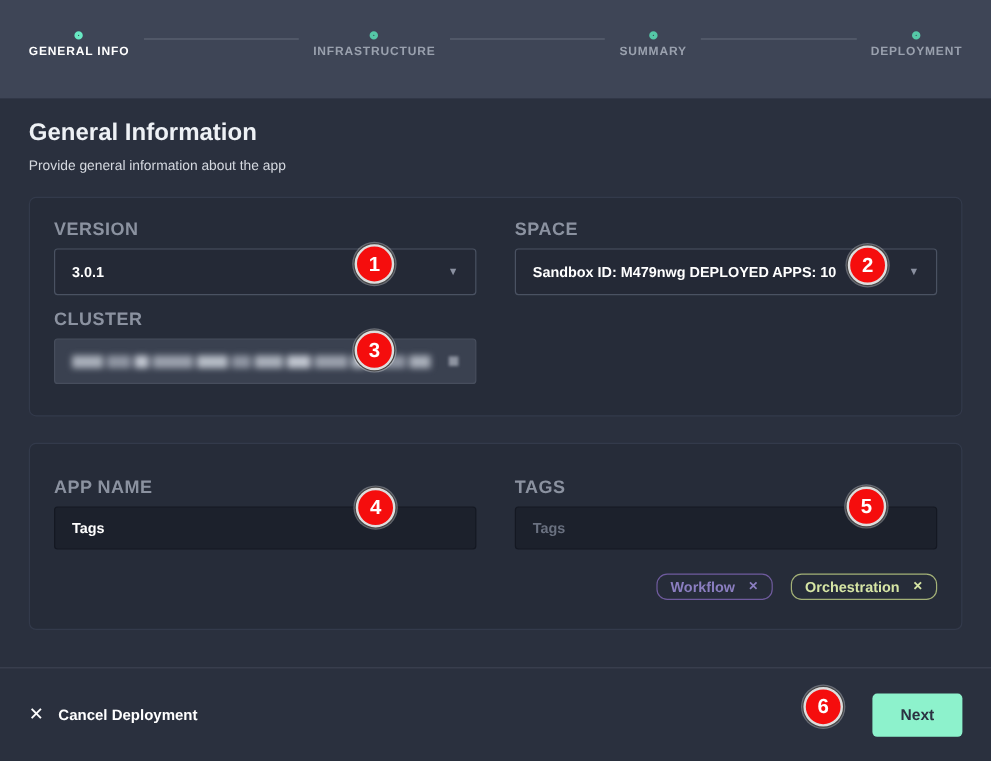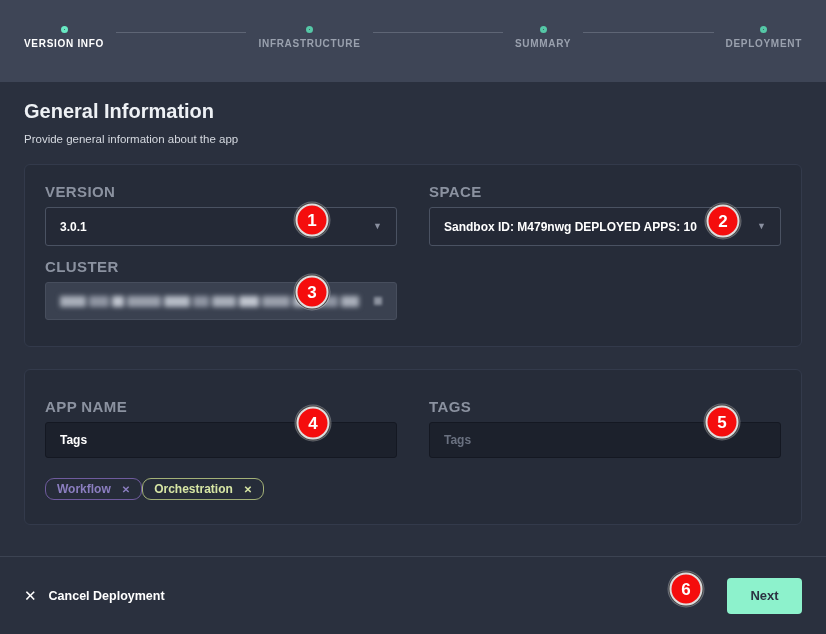--- a/index.html
+++ b/index.html
@@ -61,21 +61,21 @@
   .blur-strip i { display:block; height:11px; border-radius:1px; }
   .blur-dot { width:8px; height:8px; background:#8d93a0; filter:blur(1.5px); flex:none; }
 
   .text-input {
     height:36px; background:#1c212c; border:1px solid #141822; border-radius:3px;
     display:flex; align-items:center; padding:0 14px;
     color:#ffffff; font-size:12px; font-weight:600;
   }
   .text-input.is-placeholder { color:#6a7180; font-weight:bold; }
 
-  .chips { display:flex; gap:0; margin-top:20px; }
+  .chips { display:flex; gap:15px; margin-top:20px;justify-content:flex-end; }
   .chip {
     display:inline-flex; align-items:center; gap:11px;
     height:22px; padding:0 11px; border-radius:9px;
     font-size:12px; font-weight:600; border:1px solid; background:transparent;
   }
   .chip.purple { color:#8b7ec0; border-color:#6f5b9e; }
   .chip.green  { color:#d6e5a4; border-color:#a3b177; }
   .chip .chip-x { font-size:10px; cursor:pointer; }
 
   
@@ -108,21 +108,21 @@
   }
 </style>
 </head>
 <body>
 
 <div class="screen">
 
   <div class="stepper-bar">
     <div class="step active">
       <span class="dot"></span>
-      <span class="step-label">VERSION INFO</span>
+      <span class="step-label">GENERAL INFO</span>
     </div>
     <div class="connector"></div>
     <div class="step">
       <span class="dot"></span>
       <span class="step-label">INFRASTRUCTURE</span>
     </div>
     <div class="connector"></div>
     <div class="step">
       <span class="dot"></span>
       <span class="step-label">SUMMARY</span>

